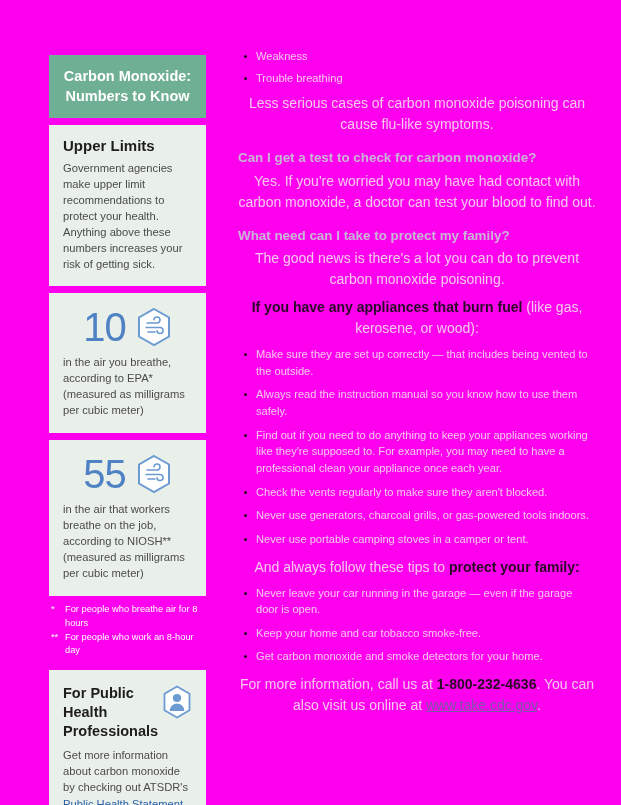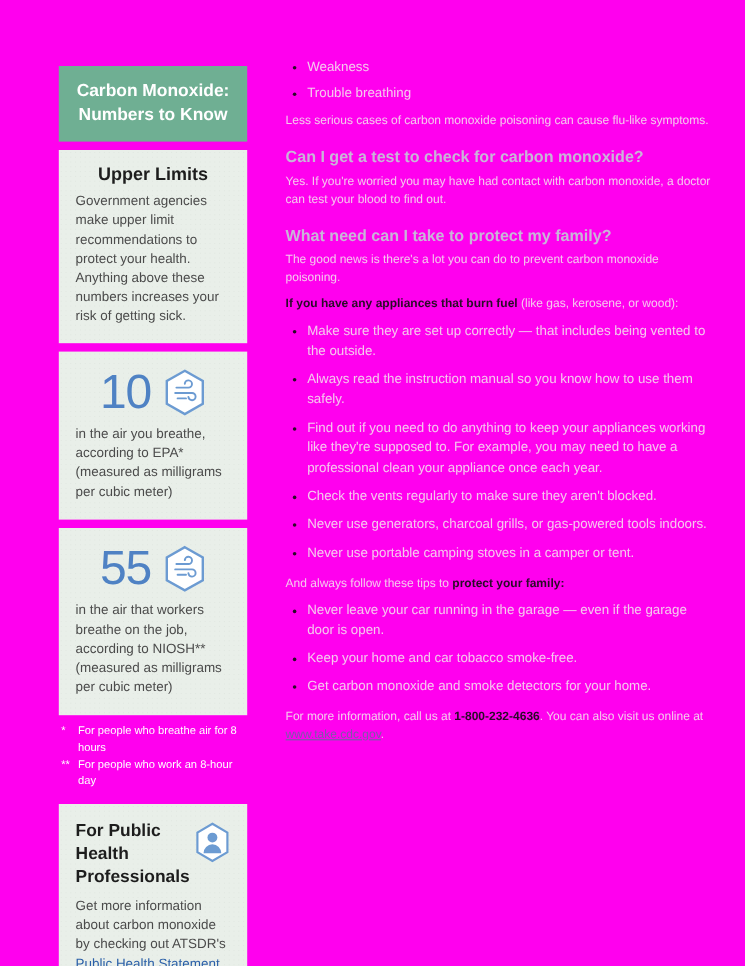--- a/index.html
+++ b/index.html
@@ -26,21 +26,20 @@
     background: #6FAF93;
     color: #ffffff;
     text-align: center;
     font-size: 14.5px;
     font-weight: bold;
     line-height: 1.35;
     padding: 12px 10px;
     margin-bottom: 7px;
   }
   .card h3 {
-    text-align: center;
     font-size: 15px;
     font-weight: bold;
     color: #1d1d1d;
     margin-bottom: 7px;
   }
   .card p.body {
     font-size: 11.2px;
     line-height: 1.42;
     color: #4b4b4b;
   }
@@ -71,21 +70,21 @@
 
   
   .right-col {
     position: absolute; left: 238px; top: 48px; width: 358px;
   }
   .r-h2 {
     font-size: 13.4px; font-weight: bold; color: #C9B4D8;
     margin: 14px 0 4px 0; line-height: 1.3;
   }
   .r-p {
-    font-size: 10px; line-height: 1.5; color: #F5C9EE; margin: 0 0 7px 0;
+    font-size: 14px; line-height: 1.5; color: #F5C9EE; margin: 0 0 7px 0; text-align: center;
   }
   ul.r-ul { list-style: none; margin: 2px 0 7px 0; }
   ul.r-ul li {
     position: relative; padding-left: 18px; font-size: 11.1px;
     line-height: 1.5; color: #F5C9EE; margin-bottom: 5px;
   }
   ul.r-ul li::before {
     content: ""; position: absolute; left: 6px; top: 7px;
     width: 3px; height: 3px; border-radius: 50%; background: #2a0b28;
   }

